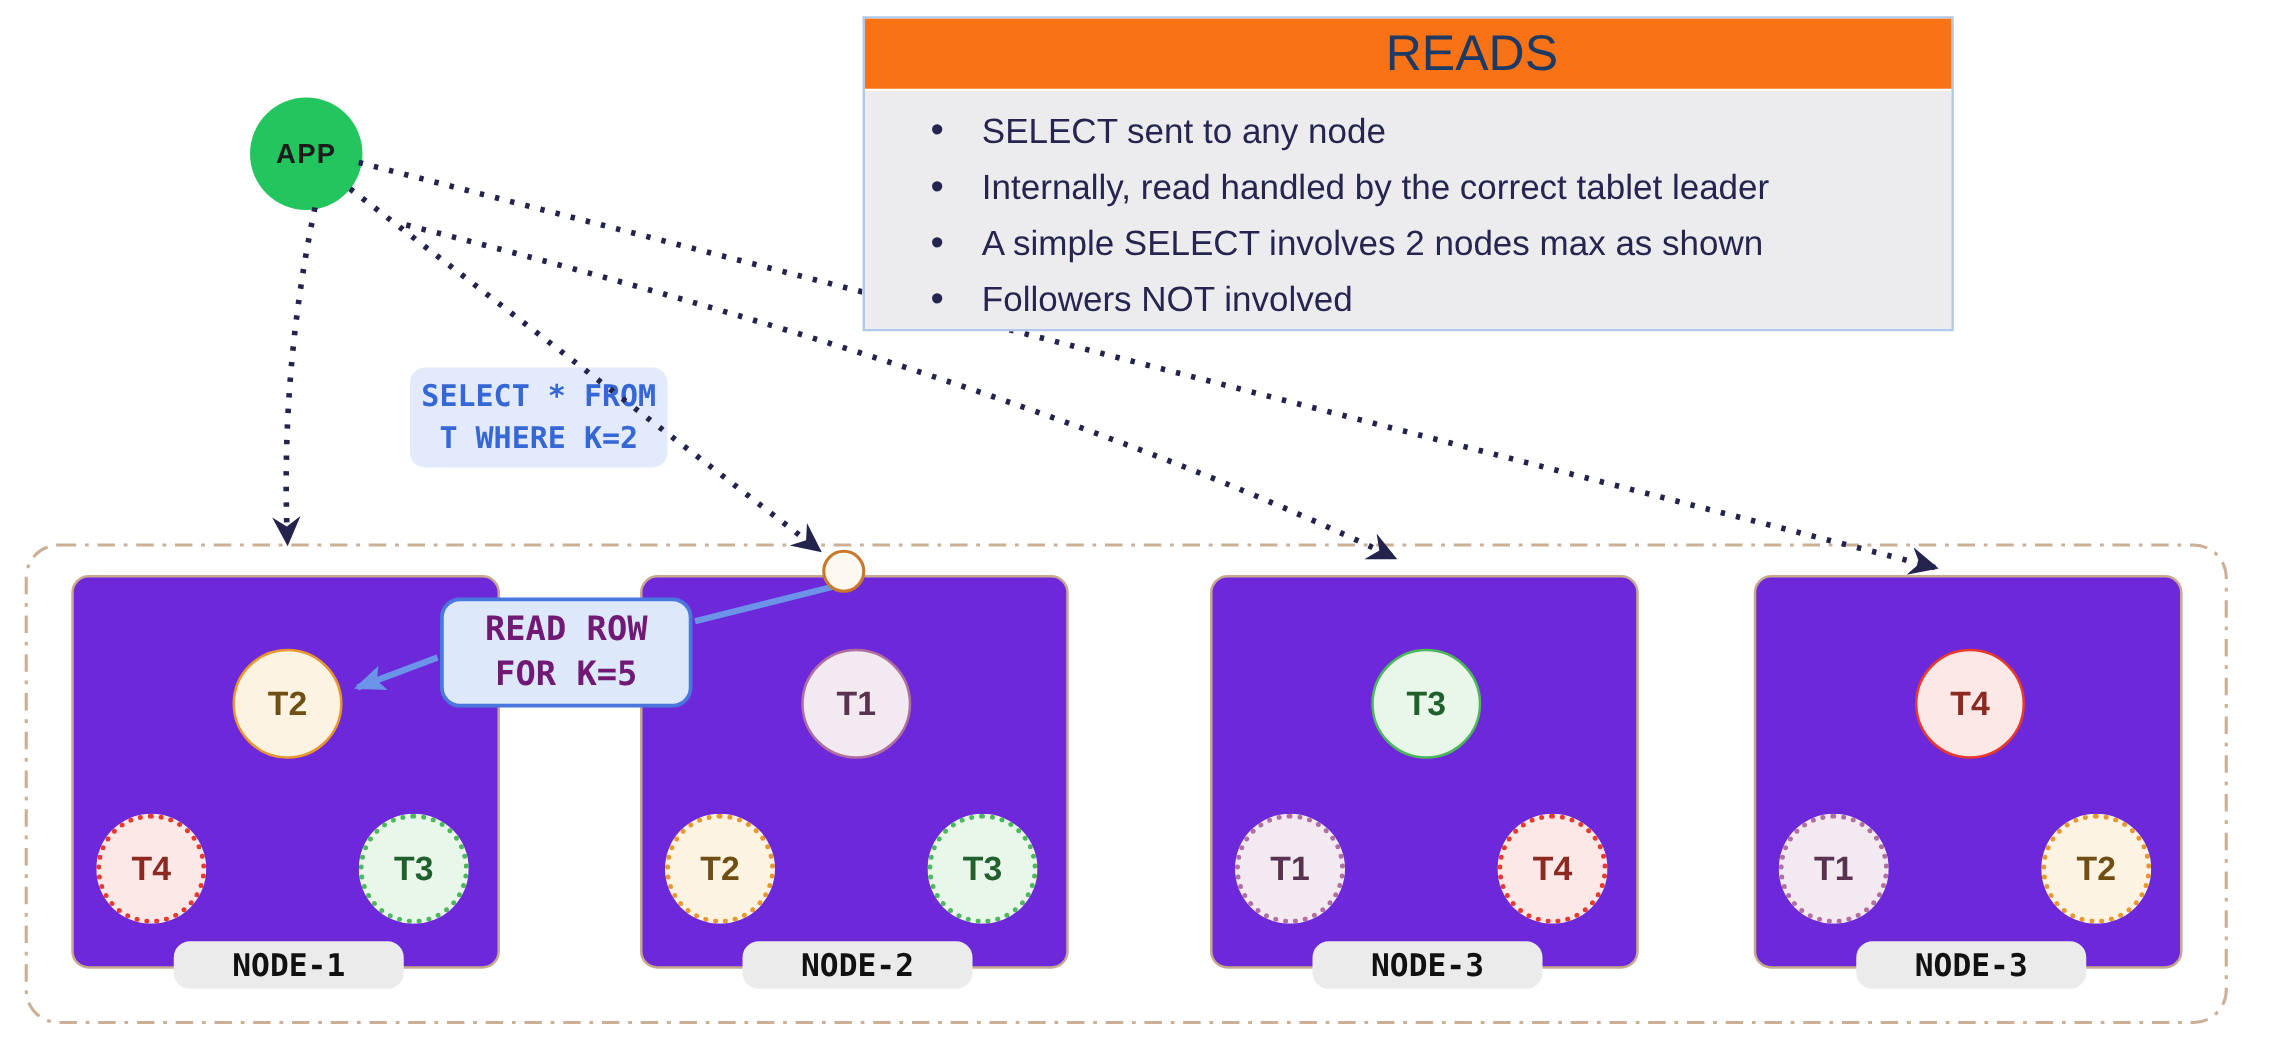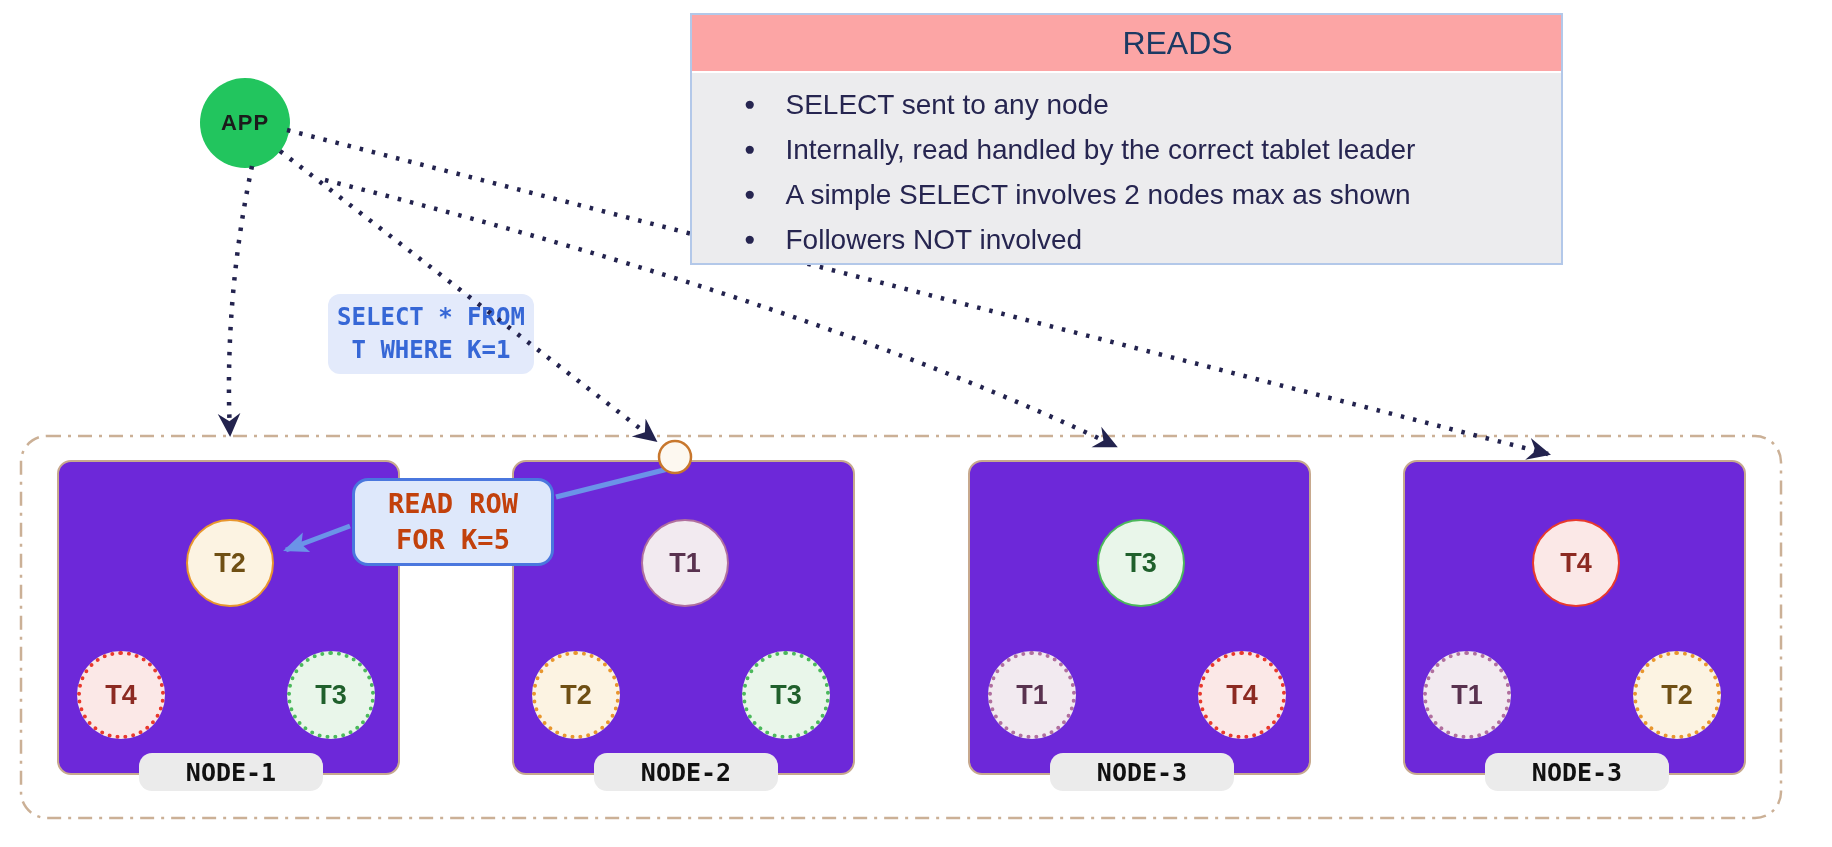--- a/index.html
+++ b/index.html
@@ -13,41 +13,41 @@
 
   
   .app-circle{position:absolute;left:200px;top:78px;width:90px;height:90px;
     border-radius:50%;display:flex;align-items:center;justify-content:center;
     font-weight:700;font-size:22px;letter-spacing:1px;color:#1b1b1b;z-index:2;}
 
   
   .reads-panel{position:absolute;left:690px;top:13px;width:873px;height:252px;
     background:#ffffff;border:2px solid #b3c8e9;box-sizing:border-box;z-index:6;}
   .reads-header{height:56px;display:flex;align-items:center;justify-content:center;
-    padding-left:102px;font-weight:500;font-size:32px;color:#1c3a63;background:#fca5a5;}
+    padding-left:102px;font-weight:500;font-size:40px;color:#1c3a63;background:#f97316;}
   .reads-body{position:absolute;left:0;right:0;top:58px;bottom:0;background:#ececee;
     padding-top:9px;}
   .reads-body ul{list-style:none;margin:0;padding:0;}
   .reads-body li{display:flex;align-items:center;height:45px;padding-left:52px;
     font-size:28px;color:#262550;}
   .reads-body li .bullet{font-size:19px;margin-right:30px;position:relative;top:-1px;}
 
   
   .select-label{position:absolute;left:328px;top:294px;width:206px;height:80px;
     background:#e3eafb;border-radius:12px;z-index:1;
     display:flex;flex-direction:column;align-items:center;justify-content:center;
     font-family:"DejaVu Sans Mono","Liberation Mono",monospace;font-weight:700;
     font-size:24px;line-height:33px;color:#3667d6;white-space:nowrap;}
 
   
   .read-row-box{position:absolute;left:352px;top:478px;width:202px;height:88px;
     background:#dee8fb;border:3.5px solid #4a77de;border-radius:16px;box-sizing:border-box;
     display:flex;flex-direction:column;align-items:center;justify-content:center;
     font-family:"DejaVu Sans Mono","Liberation Mono",monospace;font-weight:700;
-    font-size:27px;line-height:36px;color:#c2410c;white-space:nowrap;z-index:6;}
+    font-size:27px;line-height:36px;color:#701a75;white-space:nowrap;z-index:6;}
 
   
   .node-box{position:absolute;top:460px;width:343px;height:315px;box-sizing:border-box;
     background:#6d28d9;border:2px solid #c7a98e;border-radius:14px;}
   .node-pill{position:absolute;left:80px;top:291px;width:184px;height:38px;
     background:#ebebeb;border-radius:13px;display:flex;align-items:center;justify-content:center;
     font-family:"DejaVu Sans Mono","Liberation Mono",monospace;font-weight:700;
     font-size:25px;color:#111111;}
   .tablet{position:absolute;width:88px;height:88px;border-radius:50%;box-sizing:border-box;
     display:flex;align-items:center;justify-content:center;
@@ -61,21 +61,21 @@
 <svg id="base-svg" width="1832" height="847">
   <rect x="21" y="436" width="1760" height="382" rx="26" fill="none" stroke="#cbb096" stroke-width="2.5" stroke-dasharray="14 7 3 7"></rect>
 </svg>
 
 <div class="app-circle" style="background: #22c55e;">
   <span>APP</span>
 </div>
 
 <div class="select-label">
   <span>SELECT * FROM</span>
-  <span>T WHERE K=1</span>
+  <span>T WHERE K=2</span>
 </div>
 
 <div id="nodes">
     <div class="node-box" style="left: 57px;">
       <div class="tablet leader" style="left: 127px; top: 57px; background: rgb(252, 243, 226); border-color: rgb(232, 150, 46); color: rgb(111, 79, 20);">T2</div>
       <div class="tablet follower" style="left: 18px; top: 189px; background: rgb(251, 232, 231); border-color: rgb(232, 57, 45); color: rgb(140, 42, 34);">T4</div>
       <div class="tablet follower" style="left: 228px; top: 189px; background: rgb(233, 246, 234); border-color: rgb(76, 184, 92); color: rgb(32, 96, 44);">T3</div>
       <div class="node-pill">NODE-1</div>
     </div>
     <div class="node-box" style="left: 512px;">

